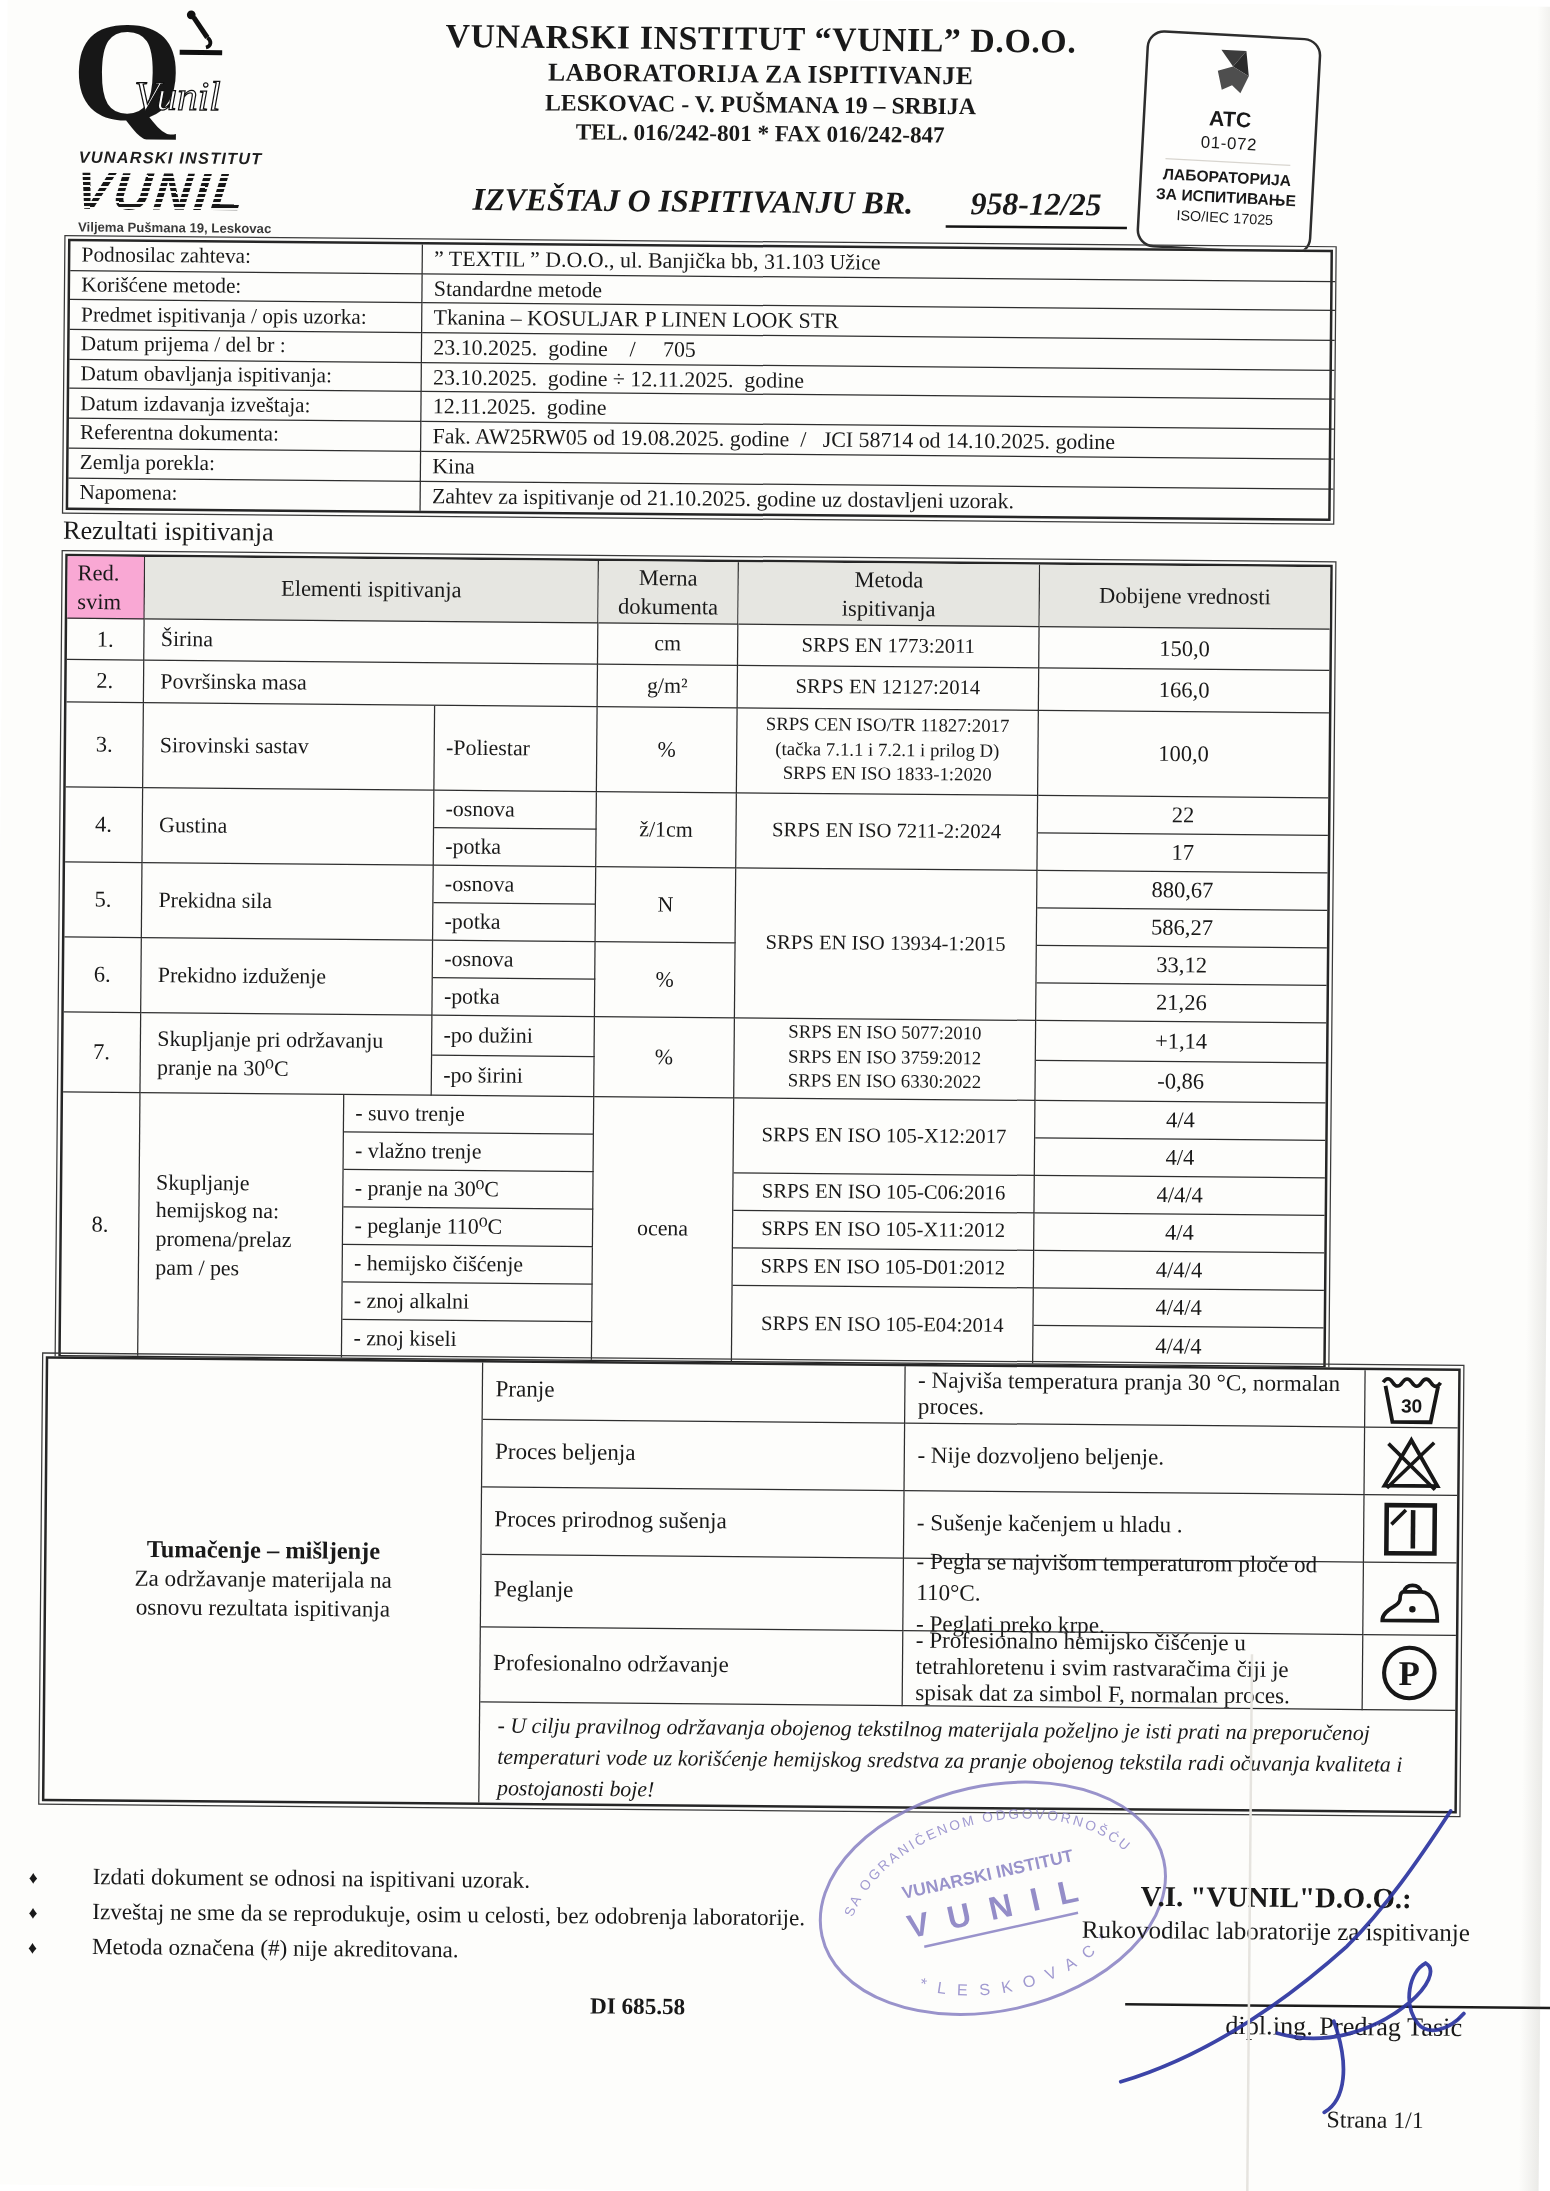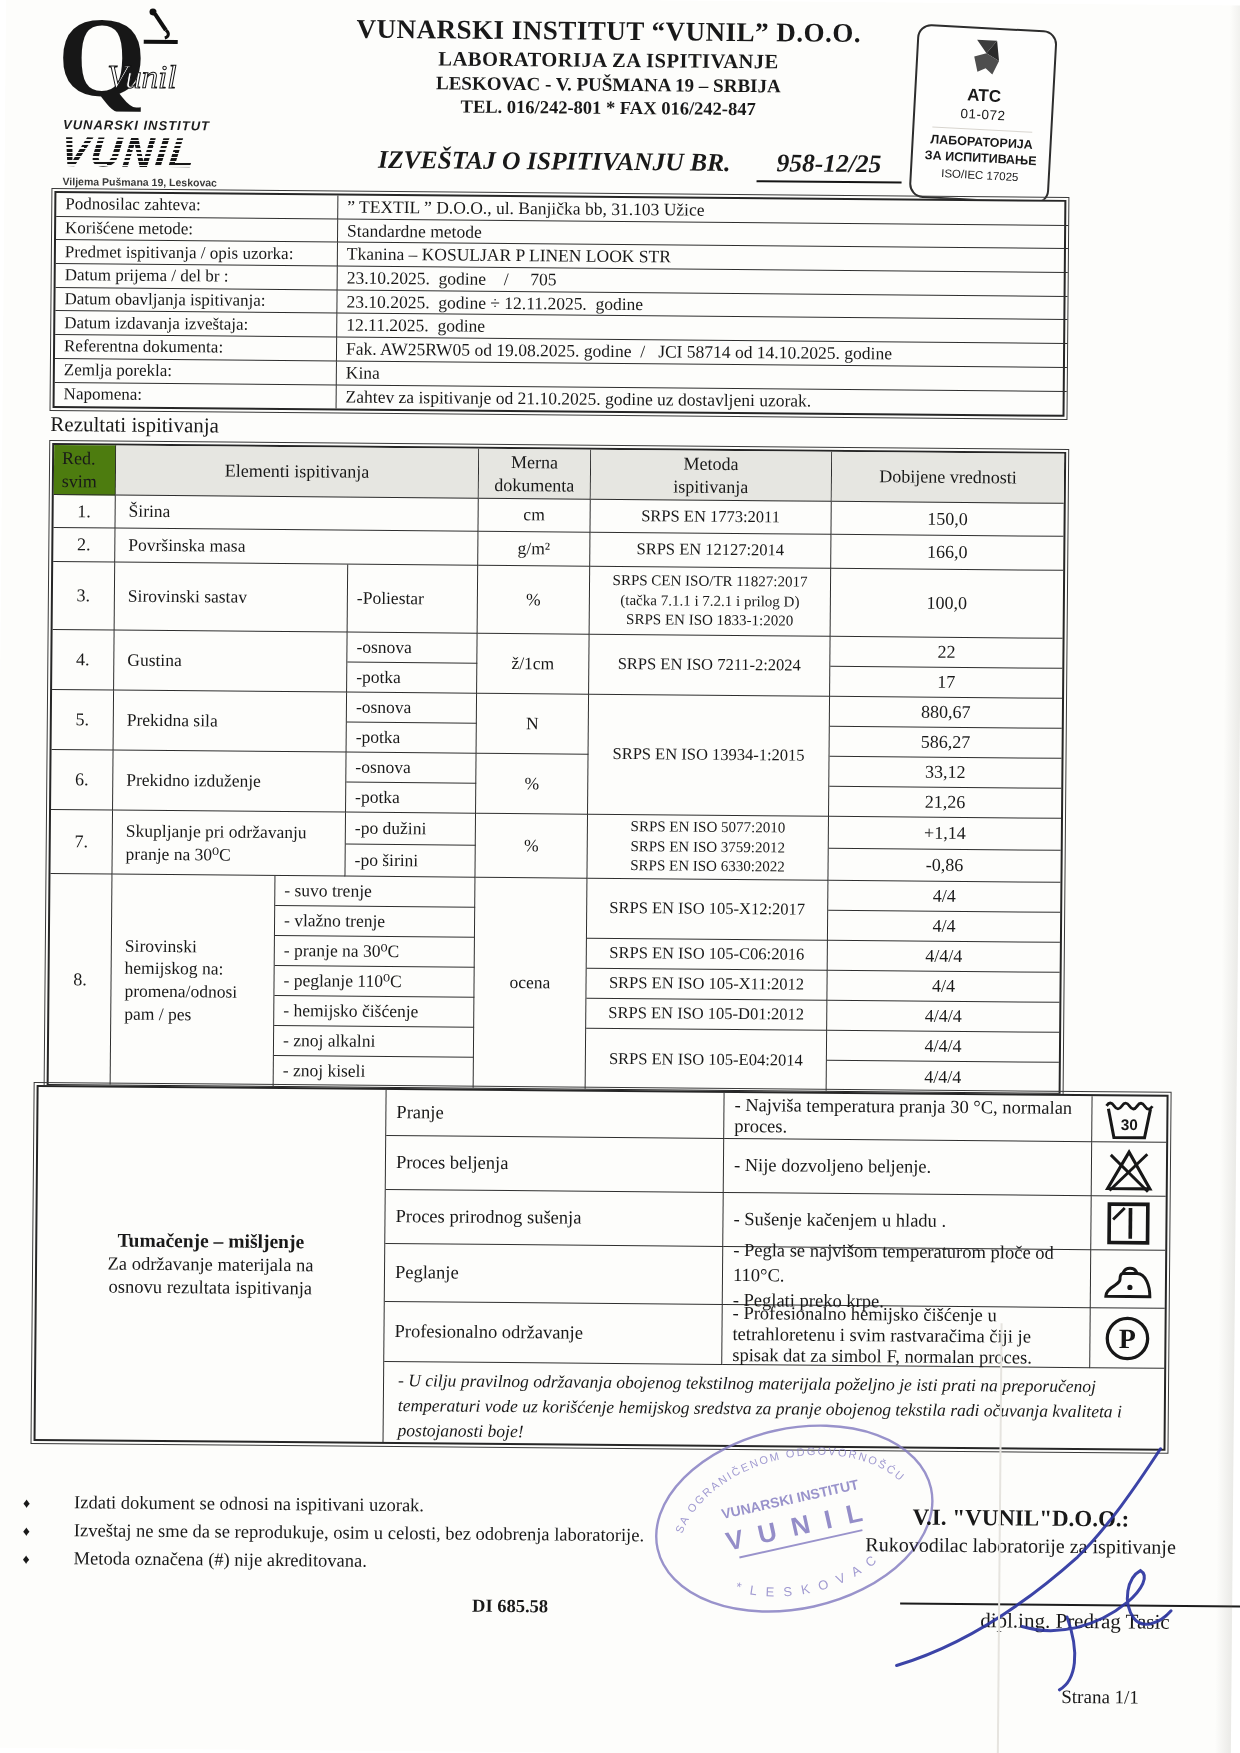--- a/index.html
+++ b/index.html
@@ -50,21 +50,21 @@
   .res-h{position:absolute;left:48px;top:417px;font-size:21px;}
 
   
   .rt{position:absolute;left:50px;top:448px;width:1010px;display:grid;box-sizing:content-box;
       grid-template-columns:62px 163px 70px 130px 112px 241px 232px;
       grid-template-rows:50px 33px 34px 68px 30px 30px 30px 30px 30px 30px 32px 32px repeat(7,30px);
       border:2.2px solid #262626;outline:1.4px solid #3a3a3a;outline-offset:2px;background:#fdfdfb;font-size:17.5px;}
   .rt>div{border-right:1.6px solid #2e2e2e;border-bottom:1.6px solid #2e2e2e;display:flex;align-items:center;
       justify-content:center;text-align:center;line-height:1.25;padding:1px 4px;box-sizing:border-box;}
   .rt>.hc{background:#e6e6e1;font-size:18px;}
-  .rt>.noh{background:#4d7c0f;}
+  .rt>.noh{background:#f9a8d4;}
   .rt .colc{flex-direction:column;justify-content:center;gap:0;}
   .rt>.le{justify-content:flex-start;text-align:left;padding-left:13px;}
   .rt>.lecol{flex-direction:column;align-items:flex-start;justify-content:center;text-align:left;padding-left:13px;line-height:1.3;}
   .rt>.sub{justify-content:flex-start;text-align:left;padding-left:9px;}
   .rt>.met{font-size:16.5px;}
   .rt>.met3{flex-direction:column;font-size:15px;line-height:1.32;}
   .rt>.val{font-size:18px;}
   .rt>.cno{font-size:18px;}
   .rt>.lastc{border-right:none;}
   .rt>.lastr{border-bottom:none;}
@@ -248,23 +248,23 @@
     <div class="met3" style="grid-area:11/6/13/7">
       <span>SRPS EN ISO 5077:2010</span>
       <span>SRPS EN ISO 3759:2012</span>
       <span>SRPS EN ISO 6330:2022</span>
     </div>
     <div class="val lastc" style="grid-area:11/7/12/8">+1,14</div>
     <div class="val lastc" style="grid-area:12/7/13/8">-0,86</div>
 
     <div class="cno lastr" style="grid-area:13/1/20/2">8.</div>
     <div class="lecol lastr" style="grid-area:13/2/20/3">
-      <span>Sirovinski</span>
+      <span>Skupljanje</span>
       <span>hemijskog na:</span>
-      <span>promena/odnosi</span>
+      <span>promena/prelaz</span>
       <span>pam / pes</span>
     </div>
     <div class="sub" style="grid-area:13/3/14/5">- suvo trenje</div>
     <div class="sub" style="grid-area:14/3/15/5">- vlažno trenje</div>
     <div class="sub" style="grid-area:15/3/16/5">- pranje na 30⁰C</div>
     <div class="sub" style="grid-area:16/3/17/5">- peglanje 110⁰C</div>
     <div class="sub" style="grid-area:17/3/18/5">- hemijsko čišćenje</div>
     <div class="sub" style="grid-area:18/3/19/5">- znoj alkalni</div>
     <div class="sub lastr" style="grid-area:19/3/20/5">- znoj  kiseli</div>
     <div class="lastr" style="grid-area:13/5/20/6">ocena</div>

